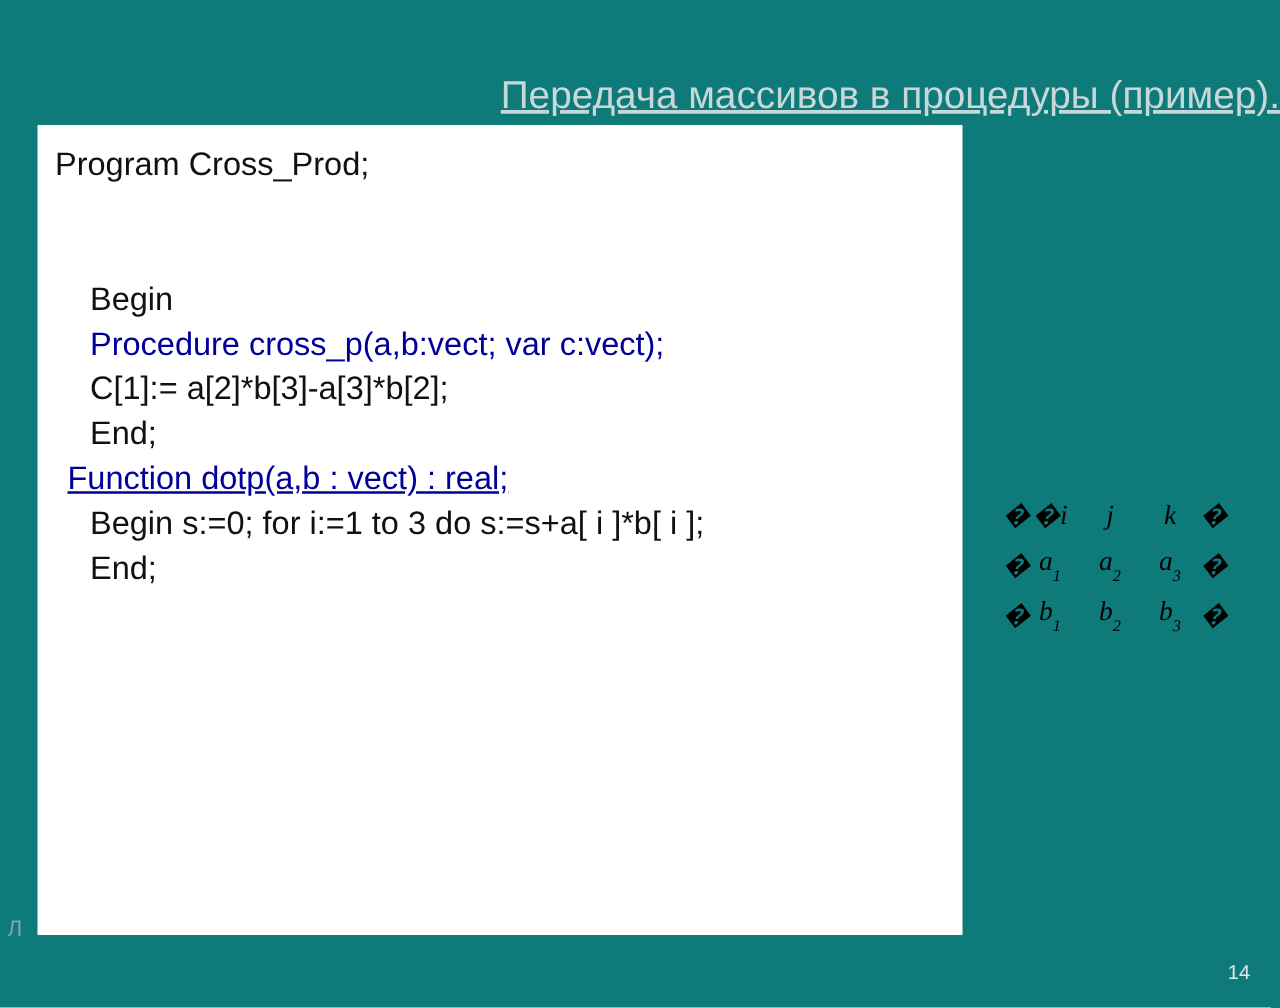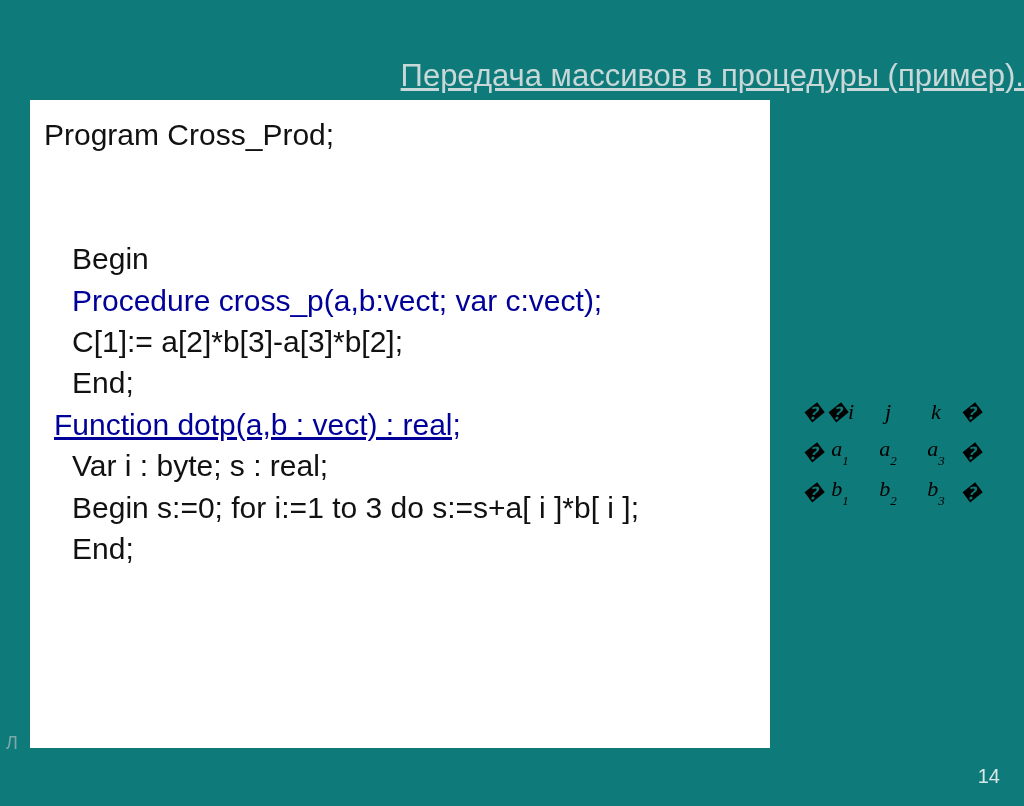--- a/index.html
+++ b/index.html
@@ -22,21 +22,21 @@
     text-decoration: underline;
   }
   .codebox {
     position: absolute;
     top: 100px;
     left: 30px;
     width: 740px;
     height: 648px;
     background: #ffffff;
     padding: 14px 14px 14px 14px;
-    font-size: 30px;
+    font-size: 26px;
     line-height: 1.38;
     color: #111;
   }
   .codebox .indent1 { padding-left: 28px; }
   .codebox .indent0 { padding-left: 0; }
   .codebox .indent-neg { padding-left: 10px; text-decoration: underline; }
   .blue { color: #000099; font-weight: normal; }
   .matrix {
     position: absolute;
     top: 385px;
@@ -48,21 +48,21 @@
   }
   .matrix-row { display: flex; align-items: flex-end; height: 40px; }
   .mcell { width: 48px; text-align: center; position: relative; }
   .diamond { display:inline-block; width:14px; }
   .sub { font-size: 13px; font-style: italic; vertical-align: sub; position: relative; top: 4px; }
   .slidenum {
     position: absolute;
     right: 24px;
     bottom: 18px;
     color: #d8e8e8;
-    font-size: 20px;
+    font-size: 16px;
   }
   .footerdot {
     position: absolute;
     left: 6px;
     bottom: 52px;
     color: #7ba8a8;
     font-size: 18px;
   }
 </style>
 </head>
@@ -72,21 +72,20 @@
 
 <div class="codebox">
   <div class="indent0">Program Cross_Prod;</div>
   <div>&nbsp;</div>
   <div>&nbsp;</div>
   <div class="indent1">Begin</div>
   <div class="indent1 blue">Procedure cross_p(a,b:vect; var c:vect);</div>
   <div class="indent1">C[1]:= a[2]*b[3]-a[3]*b[2];</div>
   <div class="indent1">End;</div>
   <div class="indent-neg blue">Function dotp(a,b : vect) : real;</div>
-  <div class="indent1">Var i : byte; s : real;</div>
   <div class="indent1">Begin   s:=0;   for i:=1 to 3 do s:=s+a[ i ]*b[ i ];</div>
   <div class="indent1">End;</div>
 </div>
 
 <div class="matrix">
   <div class="matrix-row">
     <span class="diamond">�</span>
     <span class="mcell">�i</span>
     <span class="mcell">j</span>
     <span class="mcell">k</span>

